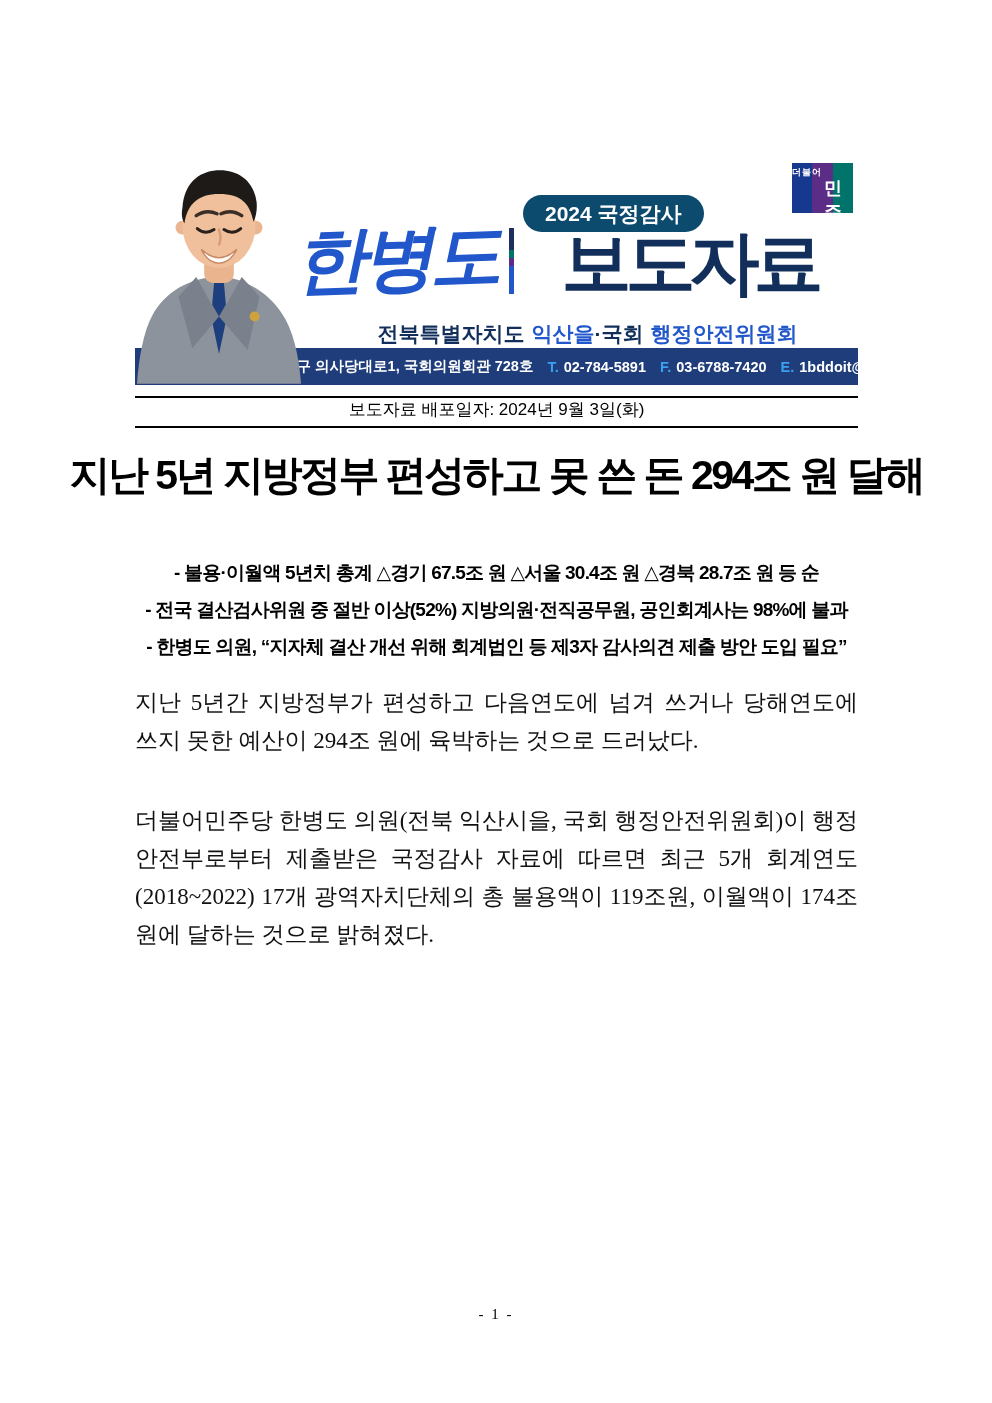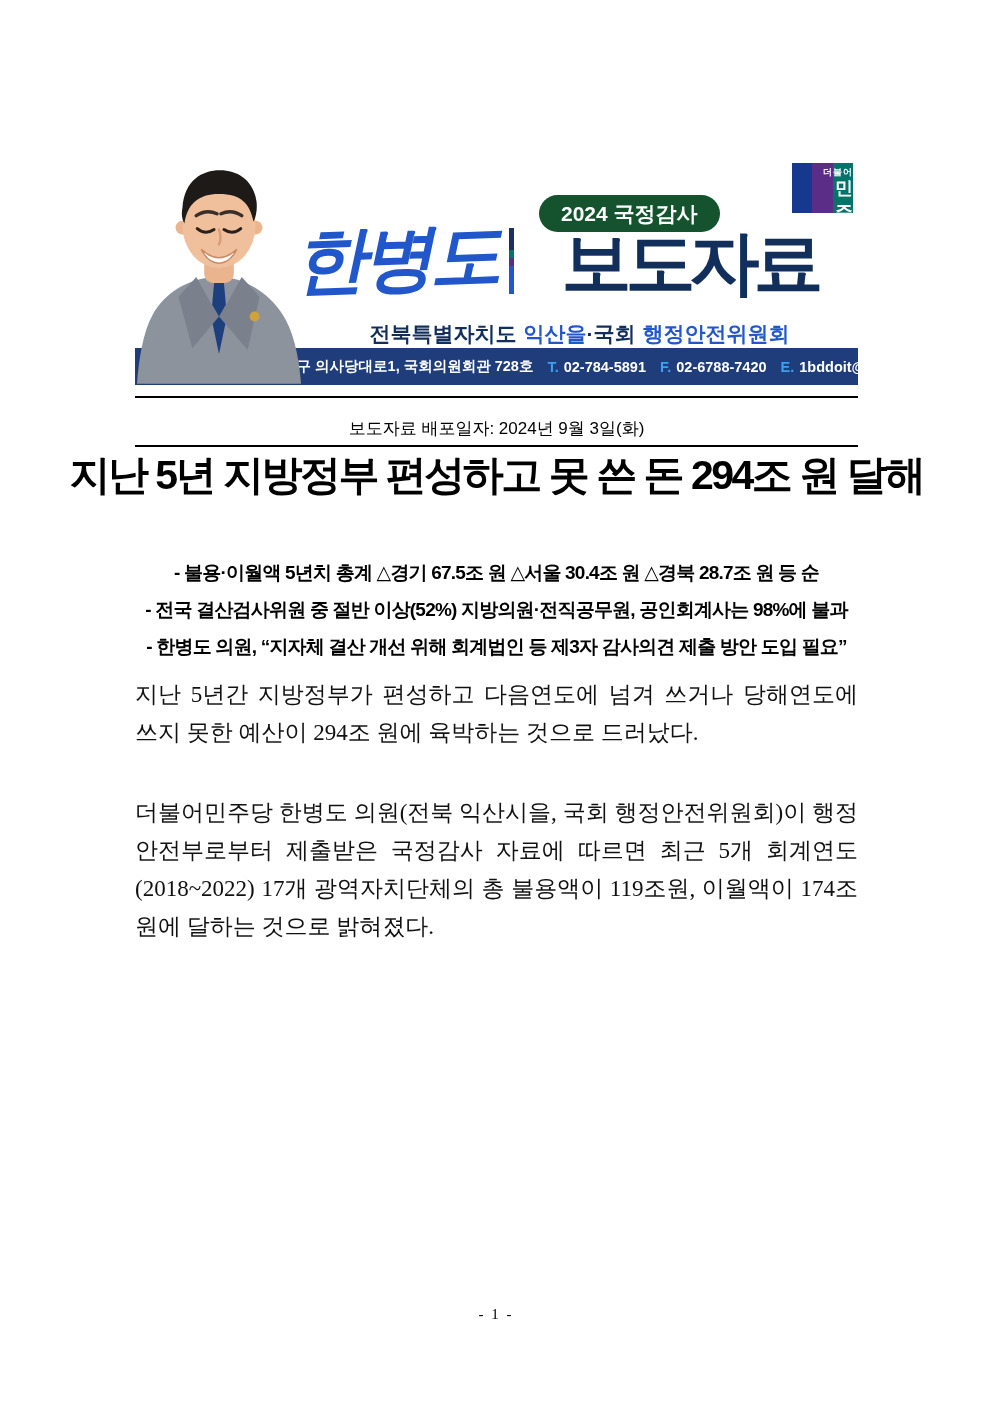--- a/index.html
+++ b/index.html
@@ -10,27 +10,27 @@
     margin:0 auto;
   }
 
   
   .banner { position:absolute; left:135px; top:152px; width:723px; height:233px; }
 
   .party-logo { position:absolute; left:657px; top:11px; width:61px; height:50px; display:flex; }
   .party-logo .stripe-blue  { flex:1; background:#16398f; }
   .party-logo .stripe-purple{ flex:1; background:#5b2d87; }
   .party-logo .stripe-teal  { flex:1; background:#00746a; }
-  .party-logo .logo-text { position:absolute; inset:0; color:#fff; text-align:right; }
+  .party-logo .logo-text { position:absolute; inset:0; color:#fff; text-align:left; }
   .party-logo .logo-top { position:absolute; top:3px; left:0; right:0; font-size:9px; font-weight:bold; letter-spacing:1px; }
   .party-logo .logo-bottom { position:absolute; top:13px; left:0; right:0; font-size:18px; font-weight:900; letter-spacing:0px;padding-left:32px; }
 
   .badge {
-    position:absolute; left:404px; top:43px; height:37px; line-height:37px;
-    padding:0 22px; background:#14532d; border-radius:19px;
+    position:absolute; left:388px; top:43px; height:37px; line-height:37px;
+    padding:0 22px; background:#0c4a6e; border-radius:19px;
     color:#fff; font-weight:bold; font-size:21px; white-space:nowrap;
   }
 
   .name {
     position:absolute; left:148px; top:52px; width:226px; height:110px;
     display:flex; align-items:center; justify-content:center;
     font-size:72px; font-weight:900; font-style:italic; color:#2257cb;
     transform:rotate(-2deg); letter-spacing:-4px; white-space:nowrap;
   }
 
@@ -40,41 +40,41 @@
   .divider .seg-purple { width:5px; height:8px;  background:#5b2d87; }
   .divider .seg-blue   { width:5px; height:28px; background:#2257cb; }
 
   .doc-type {
     position:absolute; left:386px; top:60px; width:337px; height:104px;
     display:flex; align-items:center; justify-content:center;
     font-size:70px; font-weight:900; color:#122f5c; letter-spacing:-6px; white-space:nowrap;
   }
 
   .affiliation {
-    position:absolute; left:158px; top:168px; width:573px; text-align:center;
+    position:absolute; left:166px; top:168px; width:573px; text-align:center;
     font-size:21px; font-weight:bold; color:#122f5c; white-space:nowrap;
   }
   .affiliation .blue { color:#2257cb; }
   .affiliation .gap { margin-right:7px; }
 
   .contact-bar {
     position:absolute; left:0; top:196px; width:723px; height:37px;
     background:#1e3d7a; color:#fff; font-size:14.5px; font-weight:bold;
     display:flex; align-items:center; justify-content:center;
     padding-left:150px; white-space:nowrap;
   }
   .contact-bar .lbl { color:#3aa0f0; margin:0 5px 0 14px; }
 
   .portrait { position:absolute; left:0; top:13px; width:168px; height:220px; }
 
   
   .release-box {
     position:absolute; left:135px; top:396px; width:723px;
     border-top:2px solid #000; border-bottom:2px solid #000;
-    text-align:center; font-size:17px; color:#000; padding:19px 0 5px 0;
+    text-align:center; font-size:17px; color:#000; padding:0 0 5px 0;
   }
 
   
   .headline {
     position:absolute; left:135px; top:450px; width:723px; height:50px;
     display:flex; align-items:center; justify-content:center;
   }
   .headline span {
     font-size:41px; font-weight:900; letter-spacing:-2.5px; color:#000000; white-space:nowrap;
   }
@@ -88,21 +88,21 @@
     font-size:19px; font-weight:bold; letter-spacing:-0.8px; color:#000; white-space:nowrap;margin-top:34px;
   }
 
   
   .body-text {
     position:absolute; left:135px; top:676px; width:723px;
     font-family:"Liberation Serif","DejaVu Serif",serif;
     font-size:23px; line-height:38px; color:#111;
     text-align:justify;
   }
-  .body-text p { margin:0 0 42px 0; }
+  .body-text p { margin:8px 0 42px 0; }
 
   
   .page-number {
     position:absolute; left:0; top:1306px; width:992px; text-align:center;
     font-family:"Liberation Serif","DejaVu Serif",serif; font-size:15px; color:#000;
     letter-spacing:2px;
   }
 </style>
 </head>
 <body>
@@ -136,21 +136,21 @@
 
     <div class="affiliation">
       <span class="gap">전북특별자치도</span><span class="blue">익산을</span><span class="gap">·국회</span><span class="blue">행정안전위원회</span>
     </div>
 
     <div class="contact-bar">
       <span>서울시 영등포구 의사당대로1, 국회의원회관 728호</span>
       <span class="lbl">T.</span>
       <span>02-784-5891</span>
       <span class="lbl">F.</span>
-      <span>02-6788-7420</span>
+      <span>03-6788-7420</span>
       <span class="lbl">E.</span>
       <span>1bddoit@gmail.com</span>
     </div>
 
     <svg class="portrait" viewBox="0 0 170 220">
       <path d="M85 112 C 55 112 30 128 18 150 C 8 168 4 195 2 220 L 168 220 C 166 192 160 165 148 148 C 136 130 112 112 85 112 Z" fill="#8d939d"></path>
       <path d="M60 110 L85 152 L110 110 L110 125 L85 160 L60 125 Z" fill="#ffffff"></path>
       <path d="M80 118 L90 118 L93 152 L85 190 L77 152 Z" fill="#1d3f7e"></path>
       <path d="M62 112 L85 152 L58 184 L44 132 Z" fill="#7b818c"></path>
       <path d="M108 112 L85 152 L114 186 L126 132 Z" fill="#7b818c"></path>

